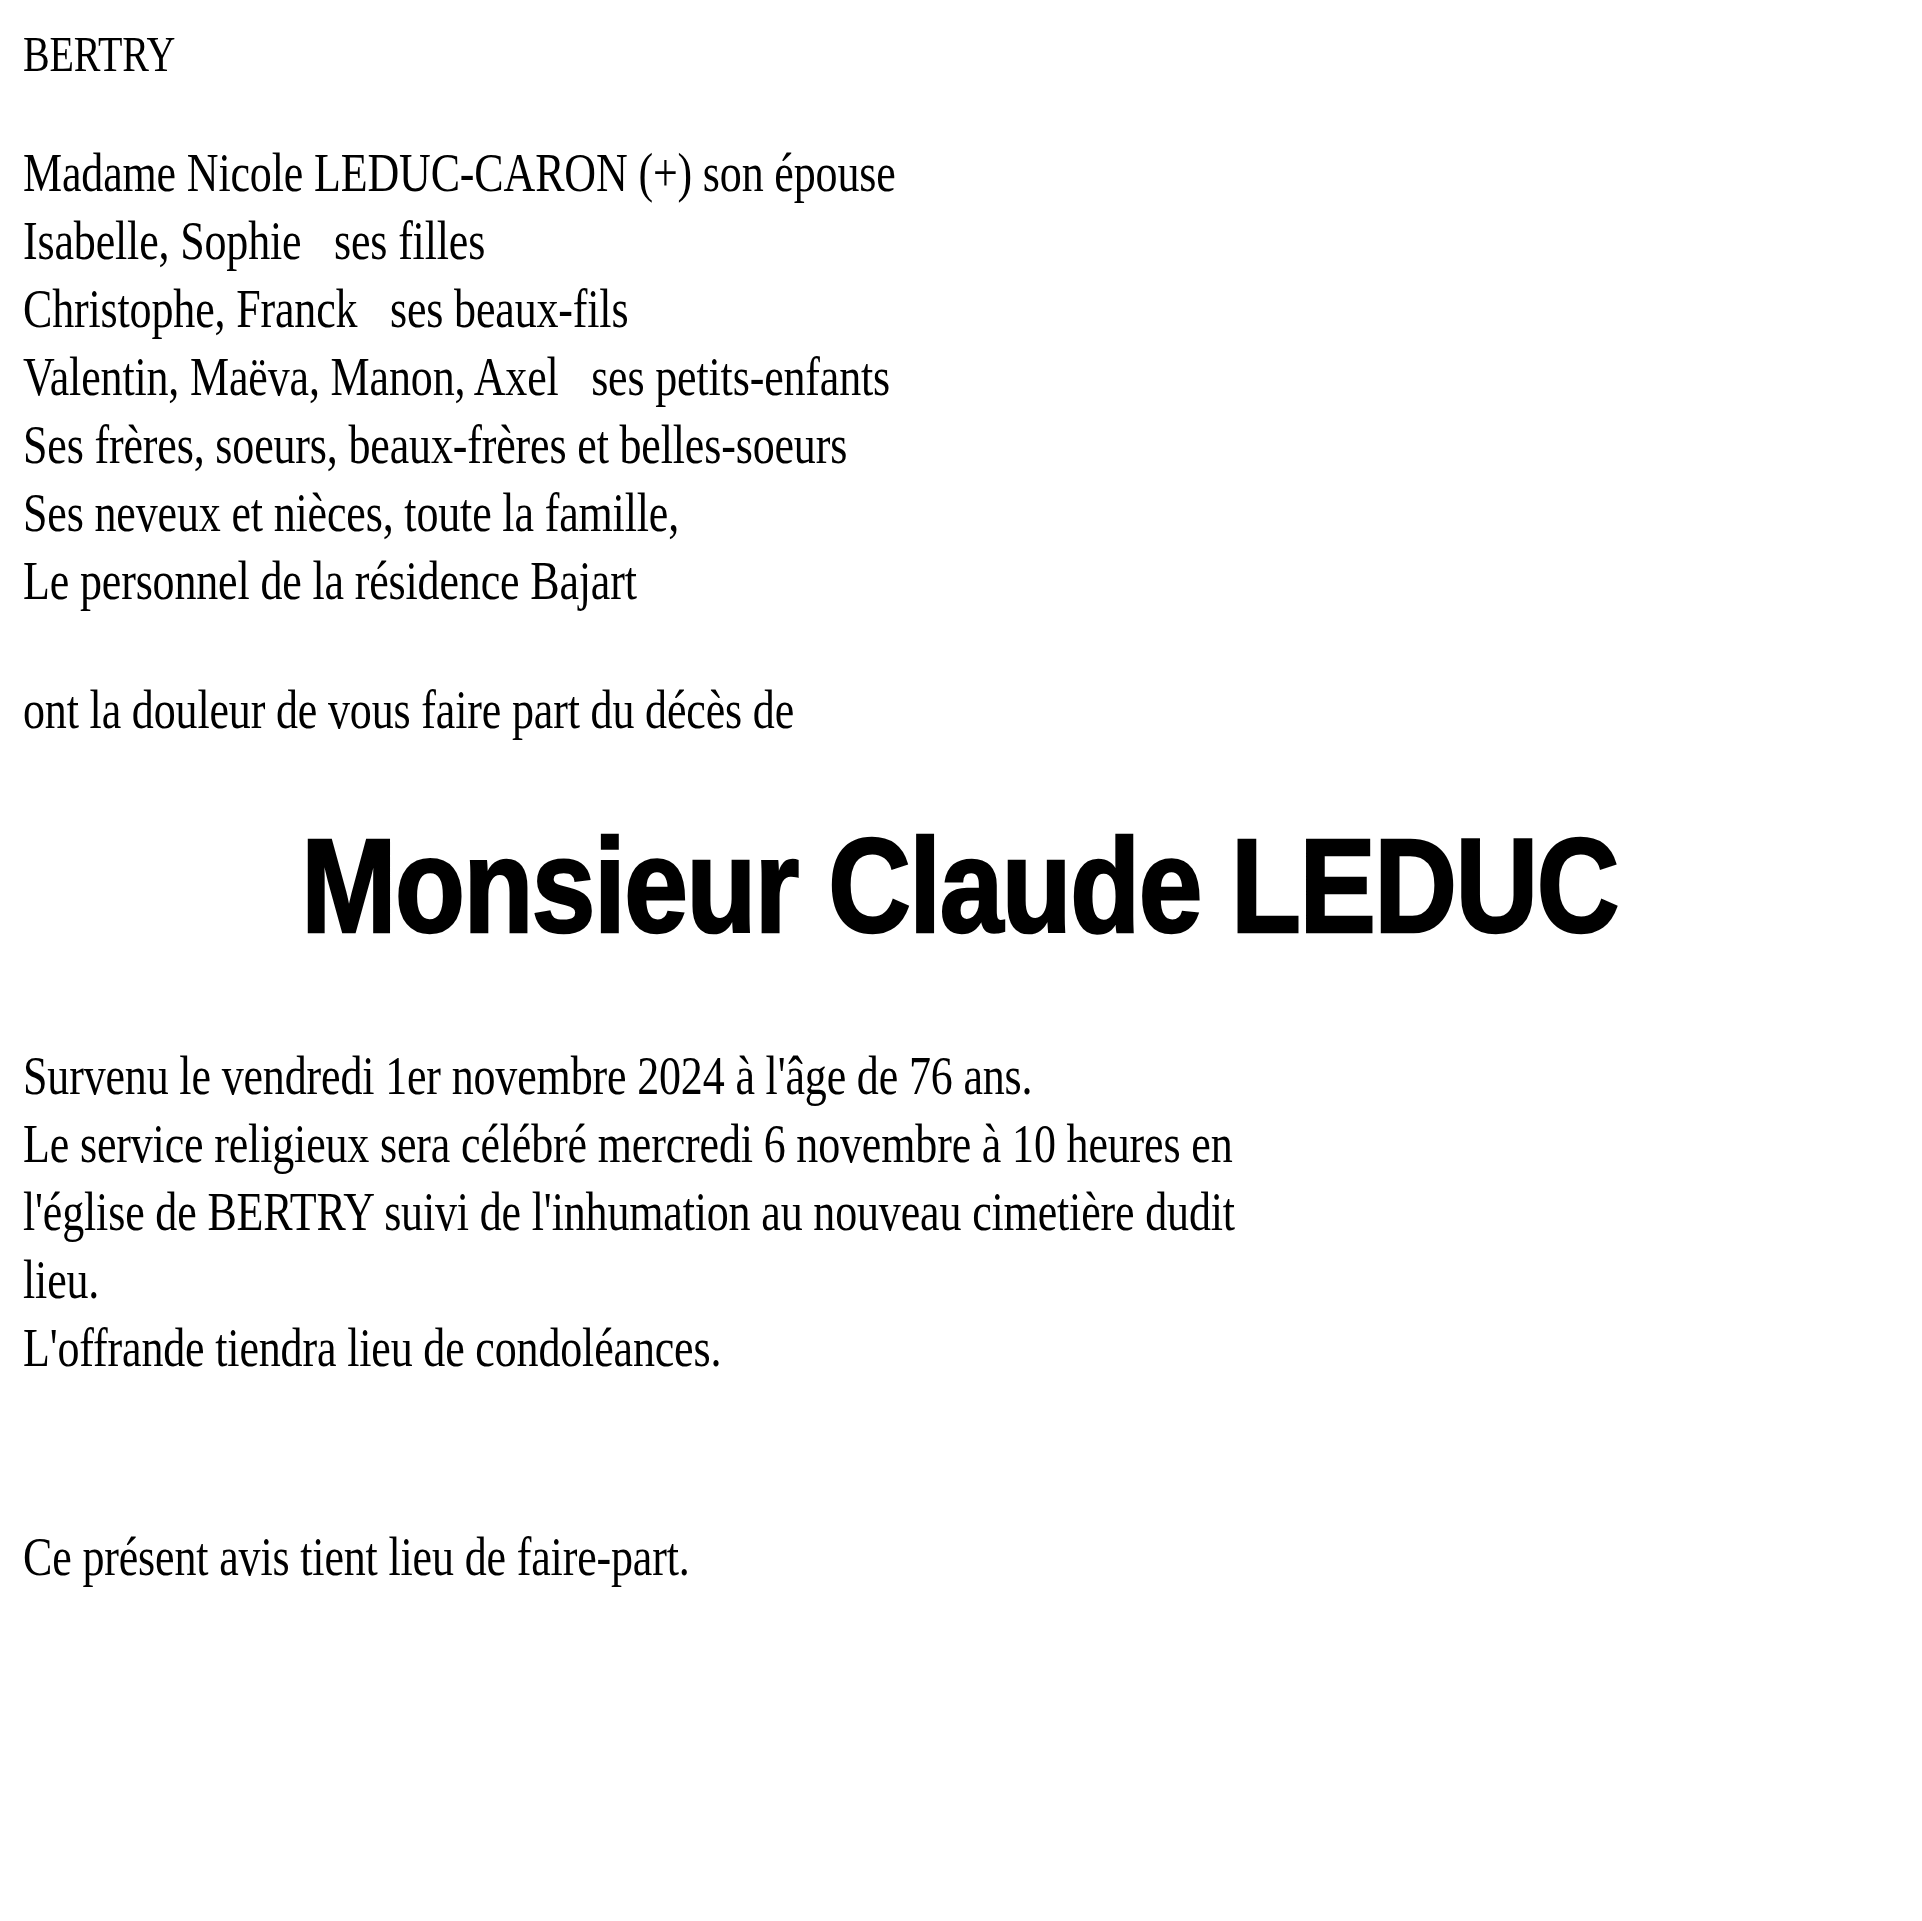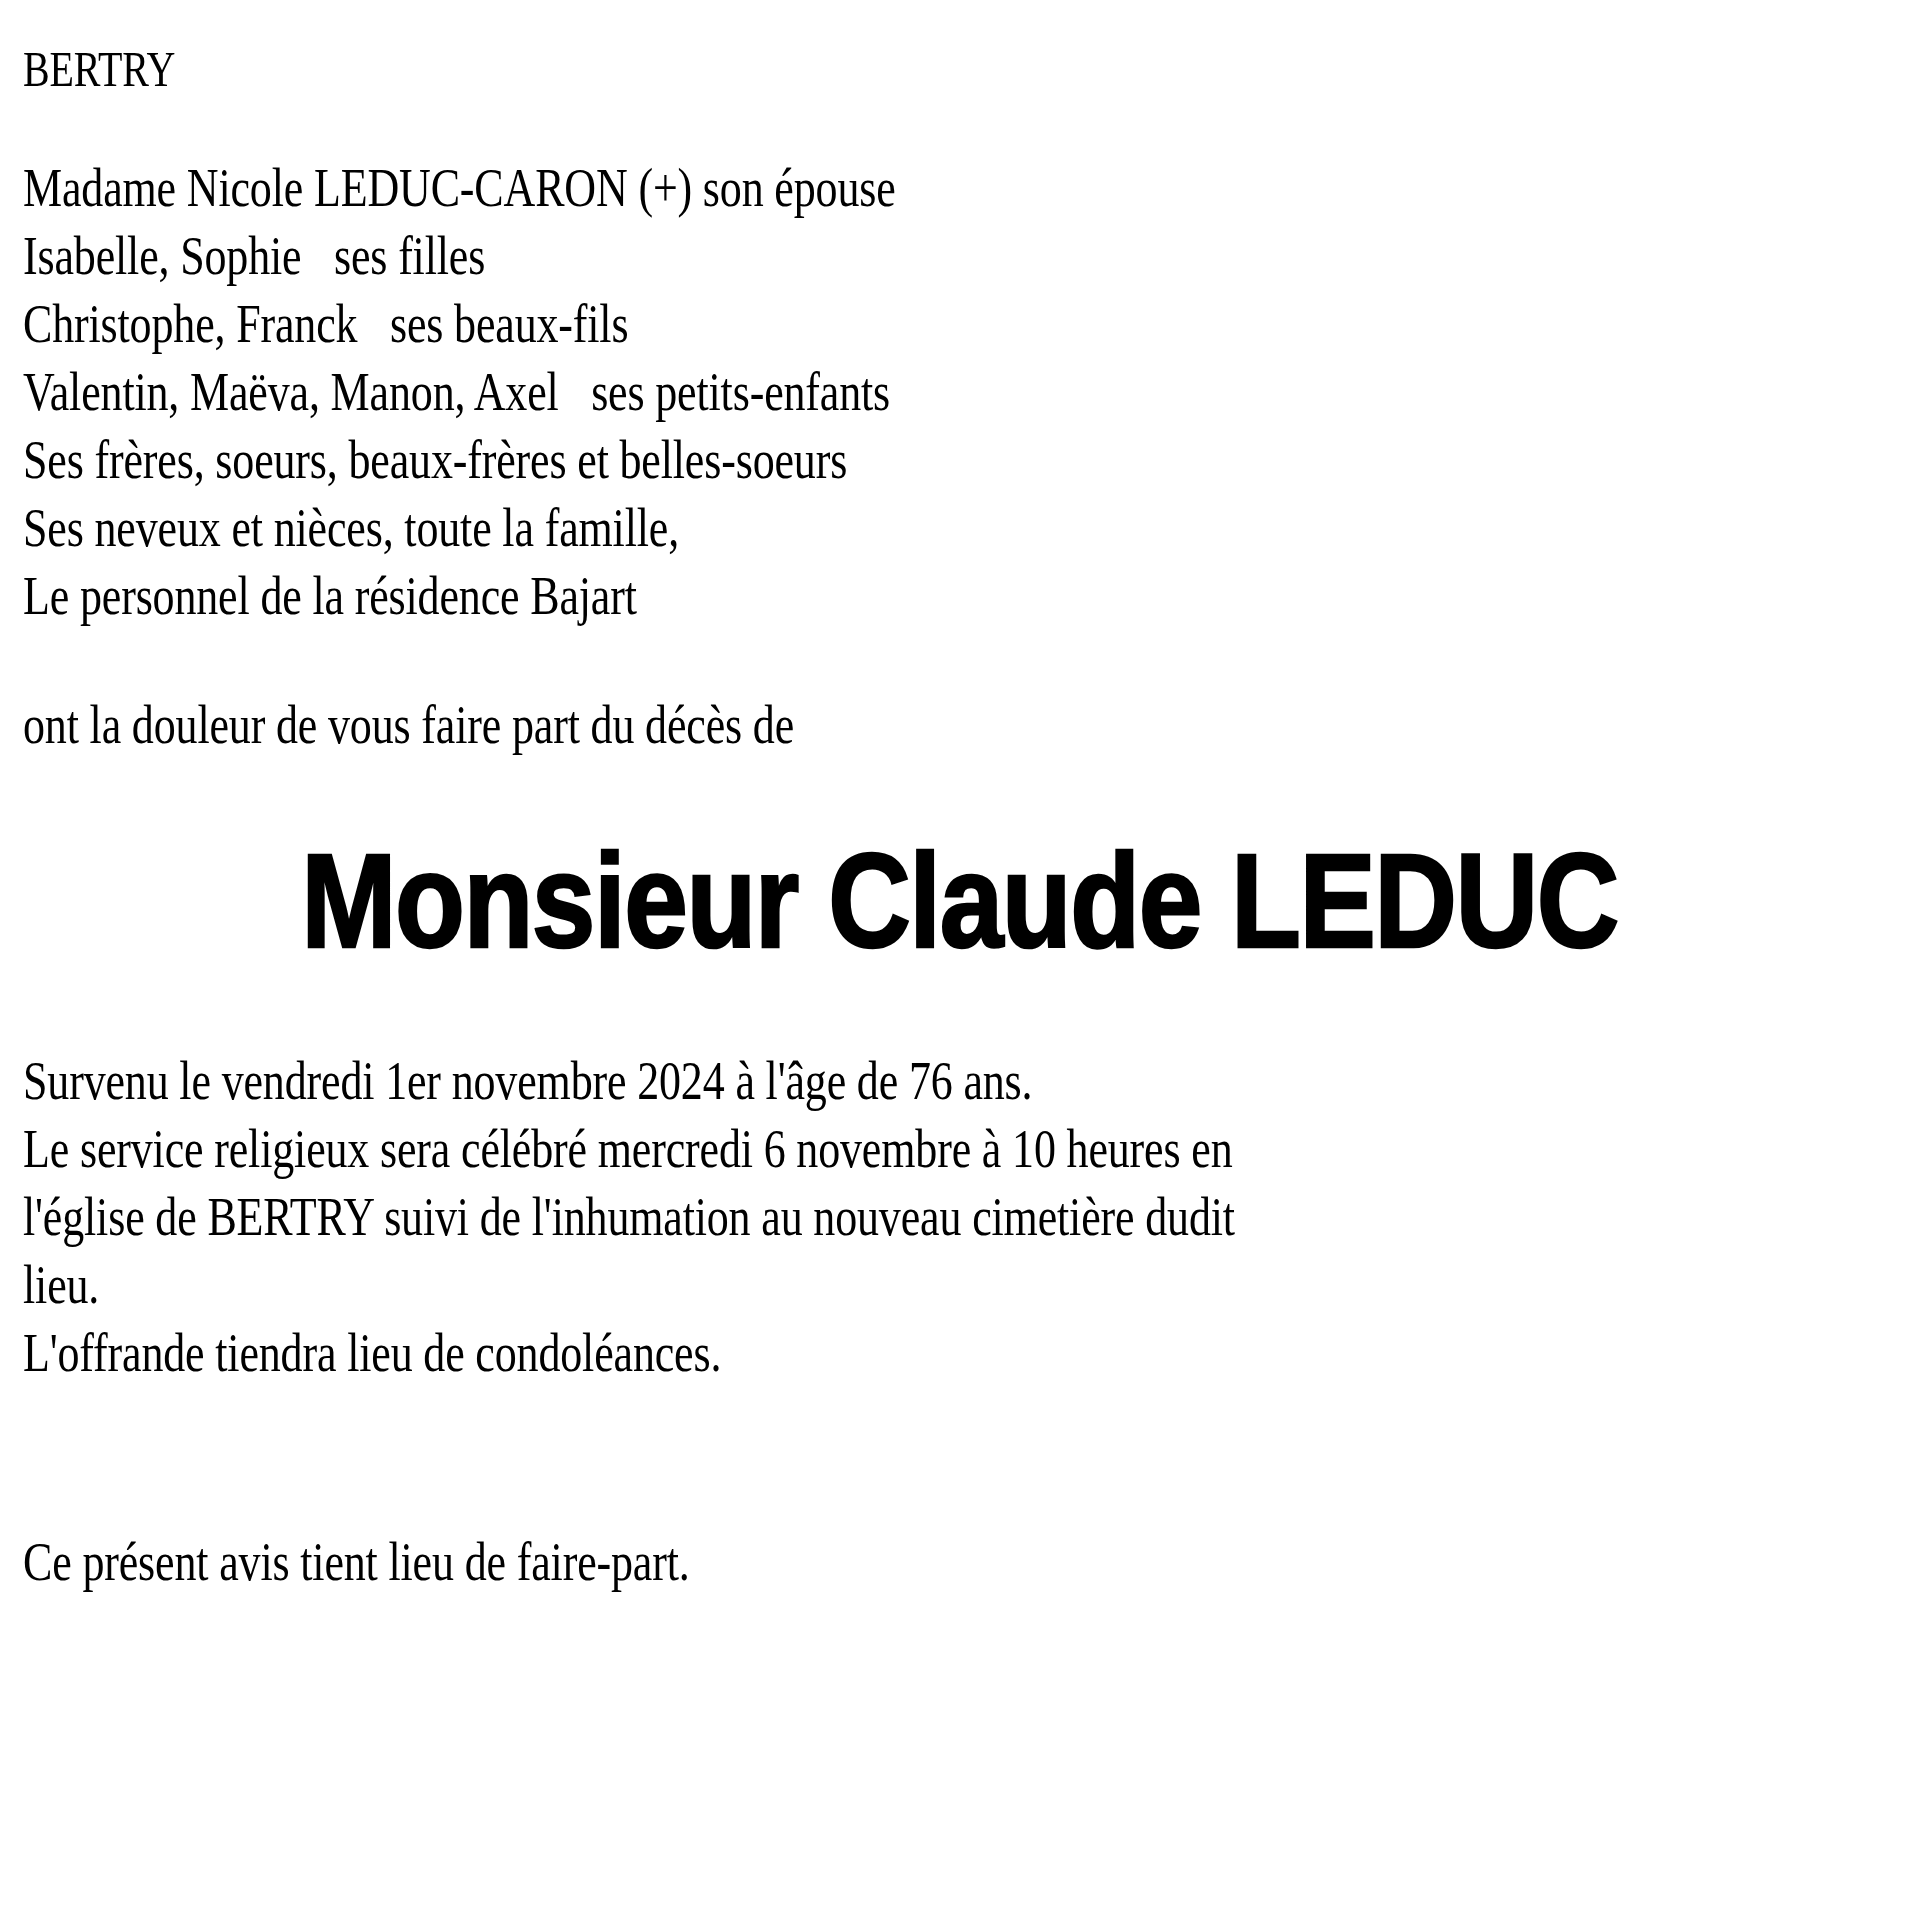--- a/index.html
+++ b/index.html
@@ -12,21 +12,21 @@
     height: 1922px;
     overflow: hidden;
     font-family: "Liberation Serif", "DejaVu Serif", serif;
     color: #000000;
   }
 
   .notice {
     box-sizing: border-box;
     width: 1922px;
     height: 1922px;
-    padding: 39px 26px 0 23px;
+    padding: 24px 26px 0 23px;
     background: #ffffff;
   }
 
   
   .body-line {
     font-family: "Liberation Serif", "DejaVu Serif", serif;
     font-size: 55px;
     line-height: 68px;
     letter-spacing: -0.2px;
     transform: scaleX(0.80);
@@ -60,21 +60,21 @@
     transform: scaleX(0.86);
     transform-origin: center center;
     white-space: nowrap;
     color: #000000;
     -webkit-text-stroke: 2.6px #000000;
   }
 
   .name-wrap {
     width: 100%;
     margin-top: 10.5px;
-    margin-bottom: 15px;
+    margin-bottom: 25px;
   }
 </style>
 </head>
 <body>
 
 <div class="notice">
 
   <div class="block">
     <div class="body-line locality">BERTRY</div>
   </div>

